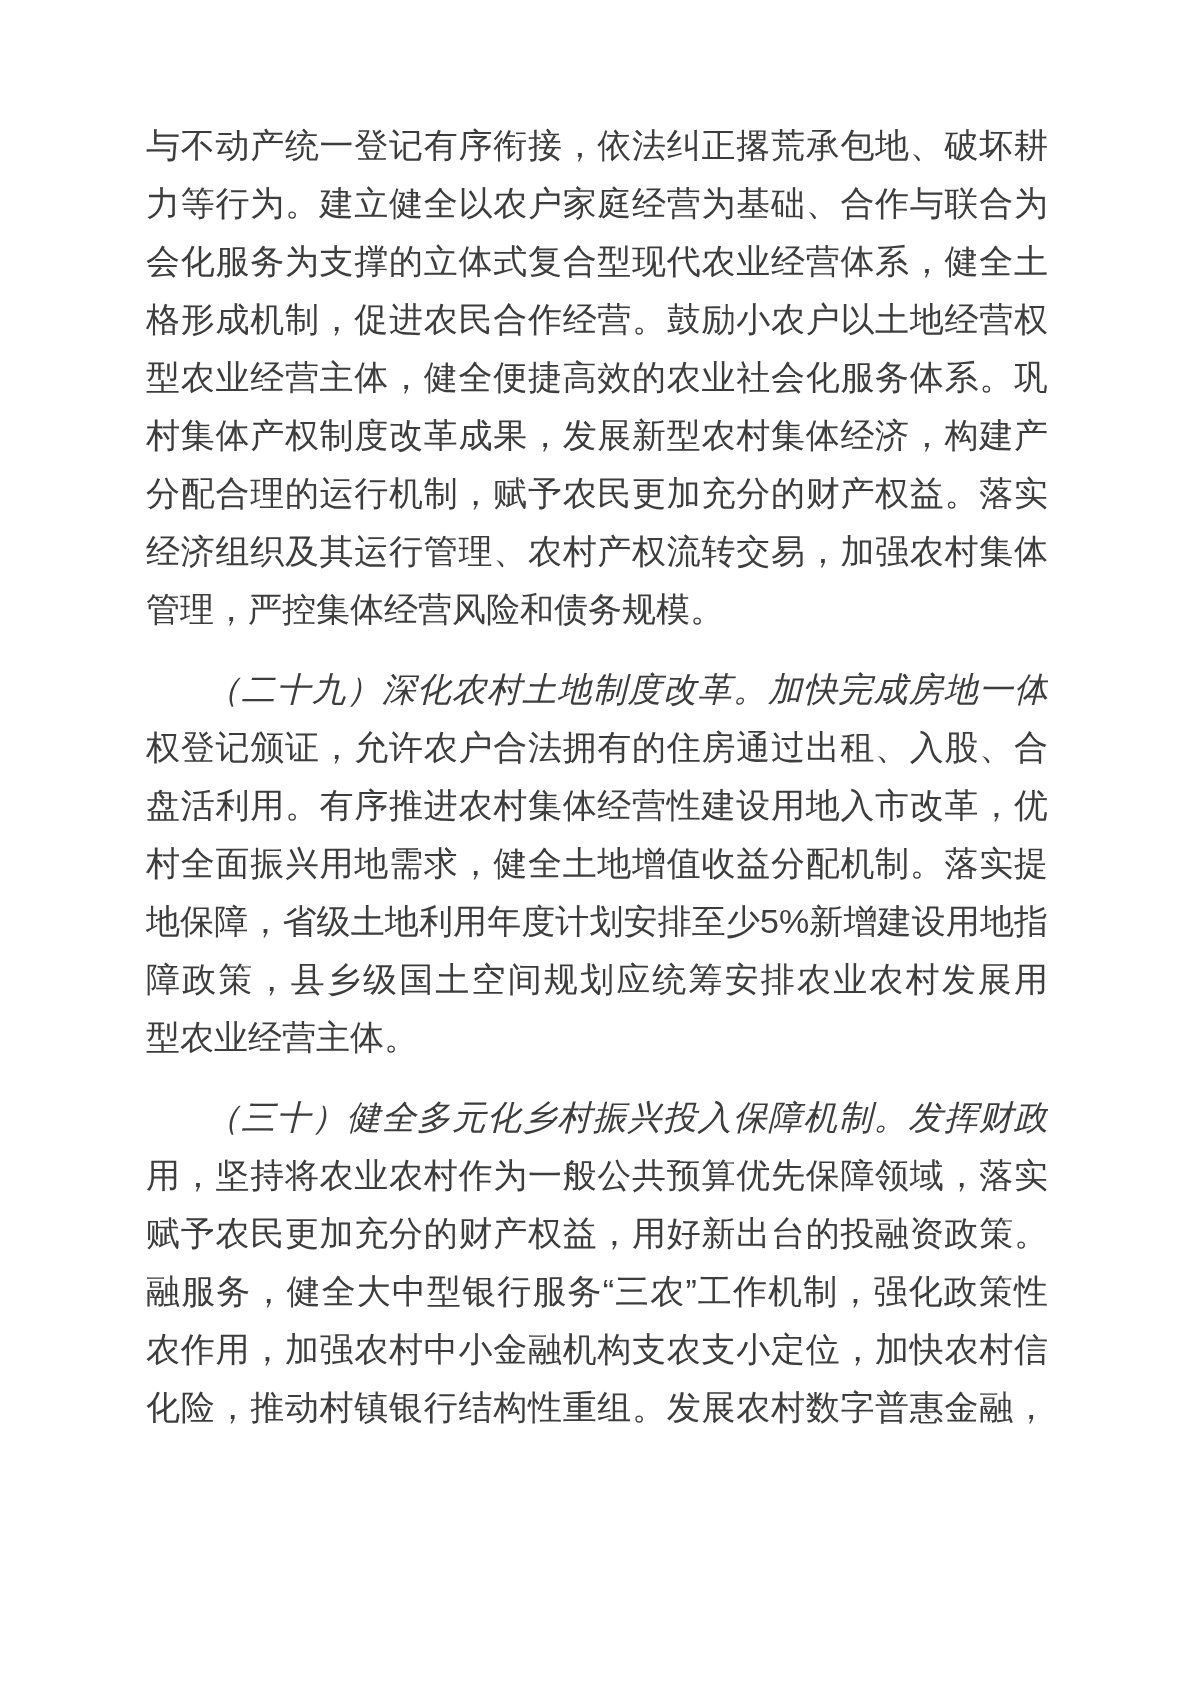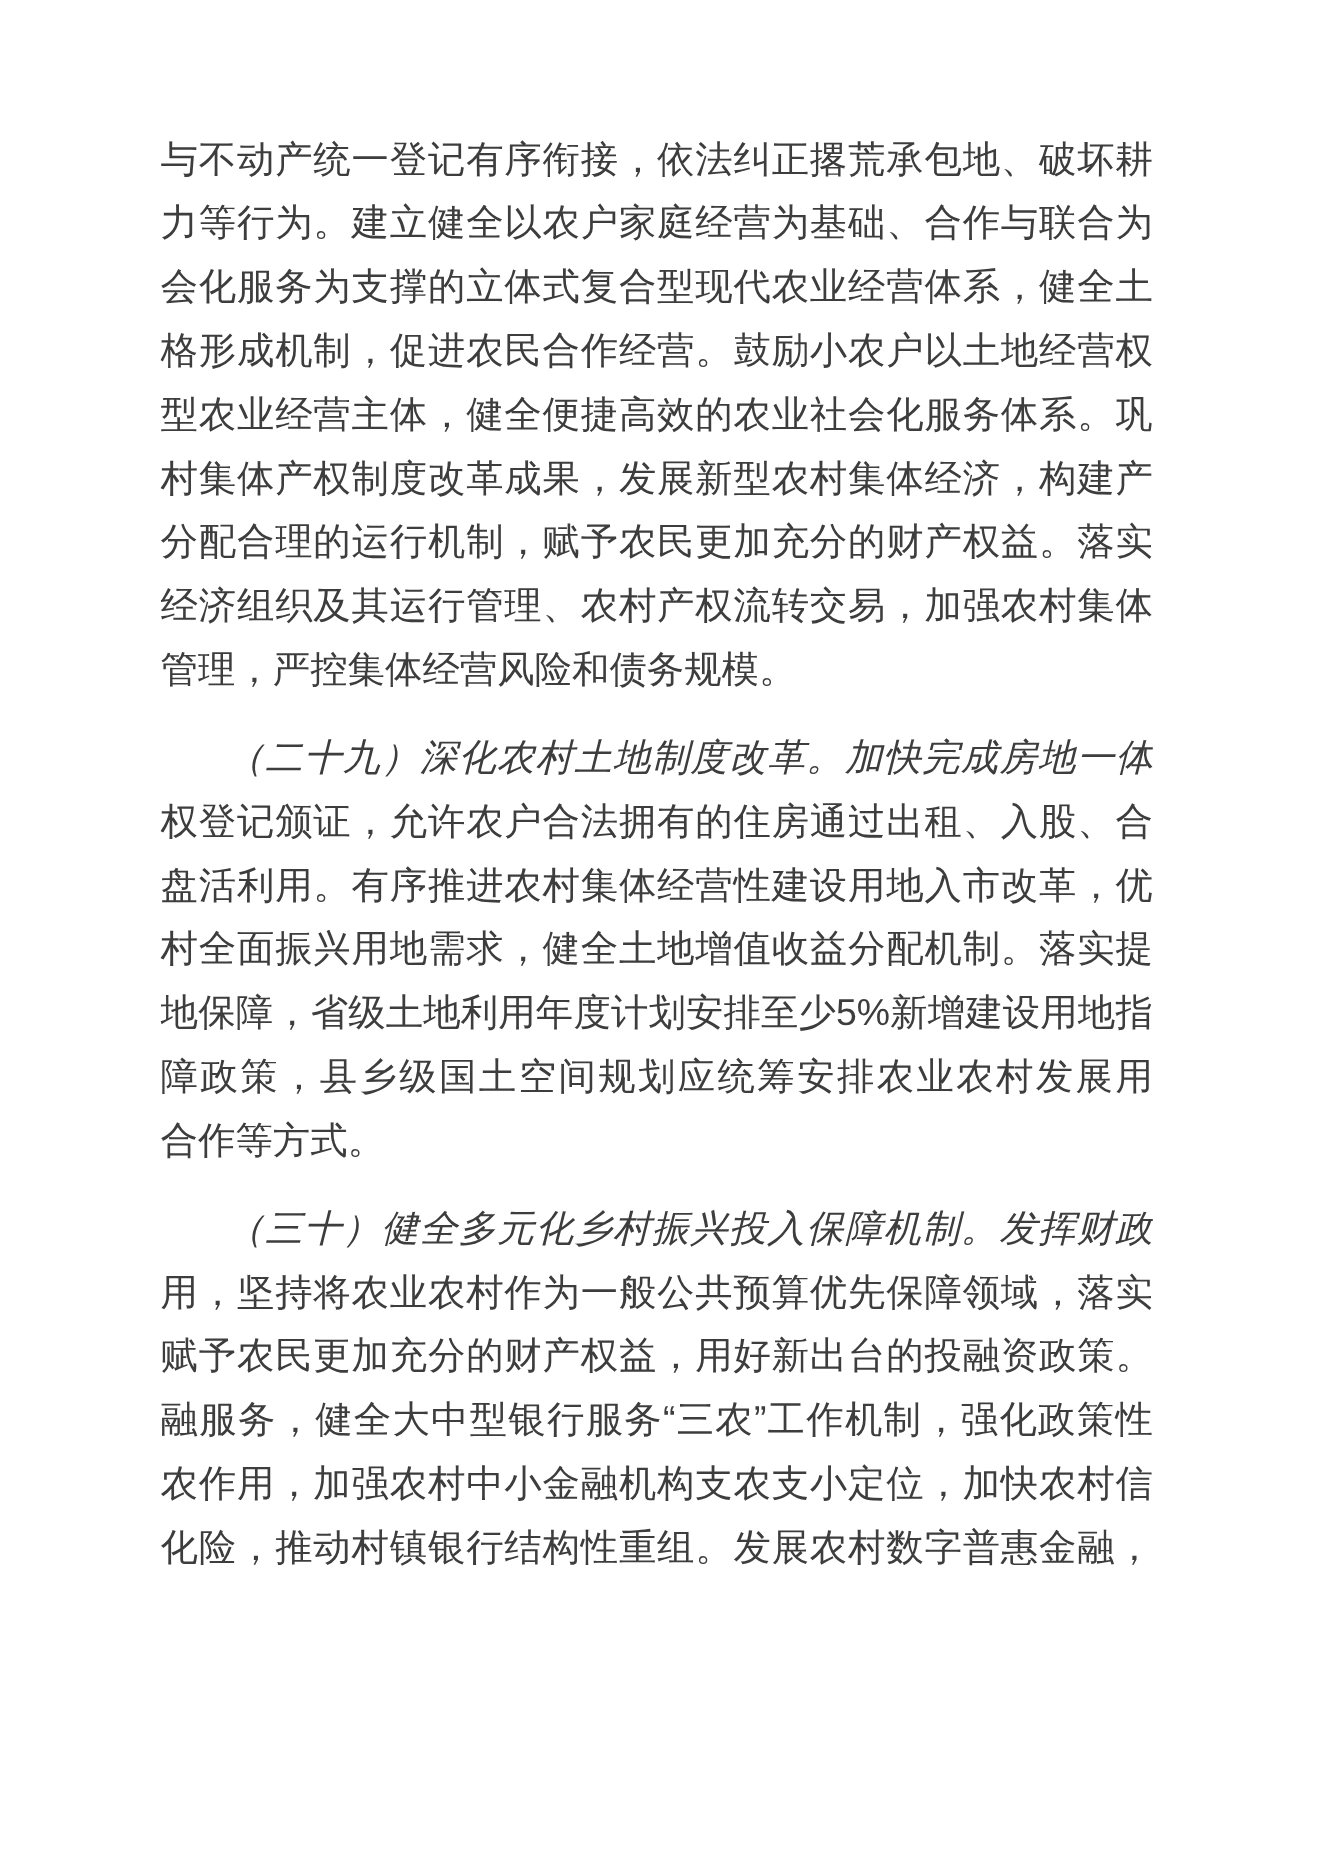--- a/index.html
+++ b/index.html
@@ -65,21 +65,21 @@
     <div class="line short">管理，严控集体经营风险和债务规模。</div>
   </div>
 
   <div class="paragraph">
     <div class="line first-indent">（二十九）深化农村土地制度改革。加快完成房地一体宅基地确</div>
     <div class="line">权登记颁证，允许农户合法拥有的住房通过出租、入股、合作等方式</div>
     <div class="line">盘活利用。有序推进农村集体经营性建设用地入市改革，优先保障乡</div>
     <div class="line">村全面振兴用地需求，健全土地增值收益分配机制。落实提高土地</div>
     <div class="line">地保障，省级土地利用年度计划安排至少5%新增建设用地指标，保障</div>
     <div class="line">障政策，县乡级国土空间规划应统筹安排农业农村发展用地。规范有</div>
-    <div class="line short">合作等方式。</div>
+    <div class="line short">型农业经营主体。</div>
   </div>
 
   <div class="paragraph">
     <div class="line first-indent">（三十）健全多元化乡村振兴投入保障机制。发挥财政支持作</div>
     <div class="line">用，坚持将农业农村作为一般公共预算优先保障领域，落实提高土地</div>
     <div class="line">赋予农民更加充分的财产权益，用好新出台的投融资政策。完善金</div>
     <div class="line">融服务，健全大中型银行服务“三农”工作机制，强化政策性金融支</div>
     <div class="line">农作用，加强农村中小金融机构支农支小定位，加快农村信用社改革</div>
     <div class="line">化险，推动村镇银行结构性重组。发展农村数字普惠金融，推进农村</div>
   </div>

